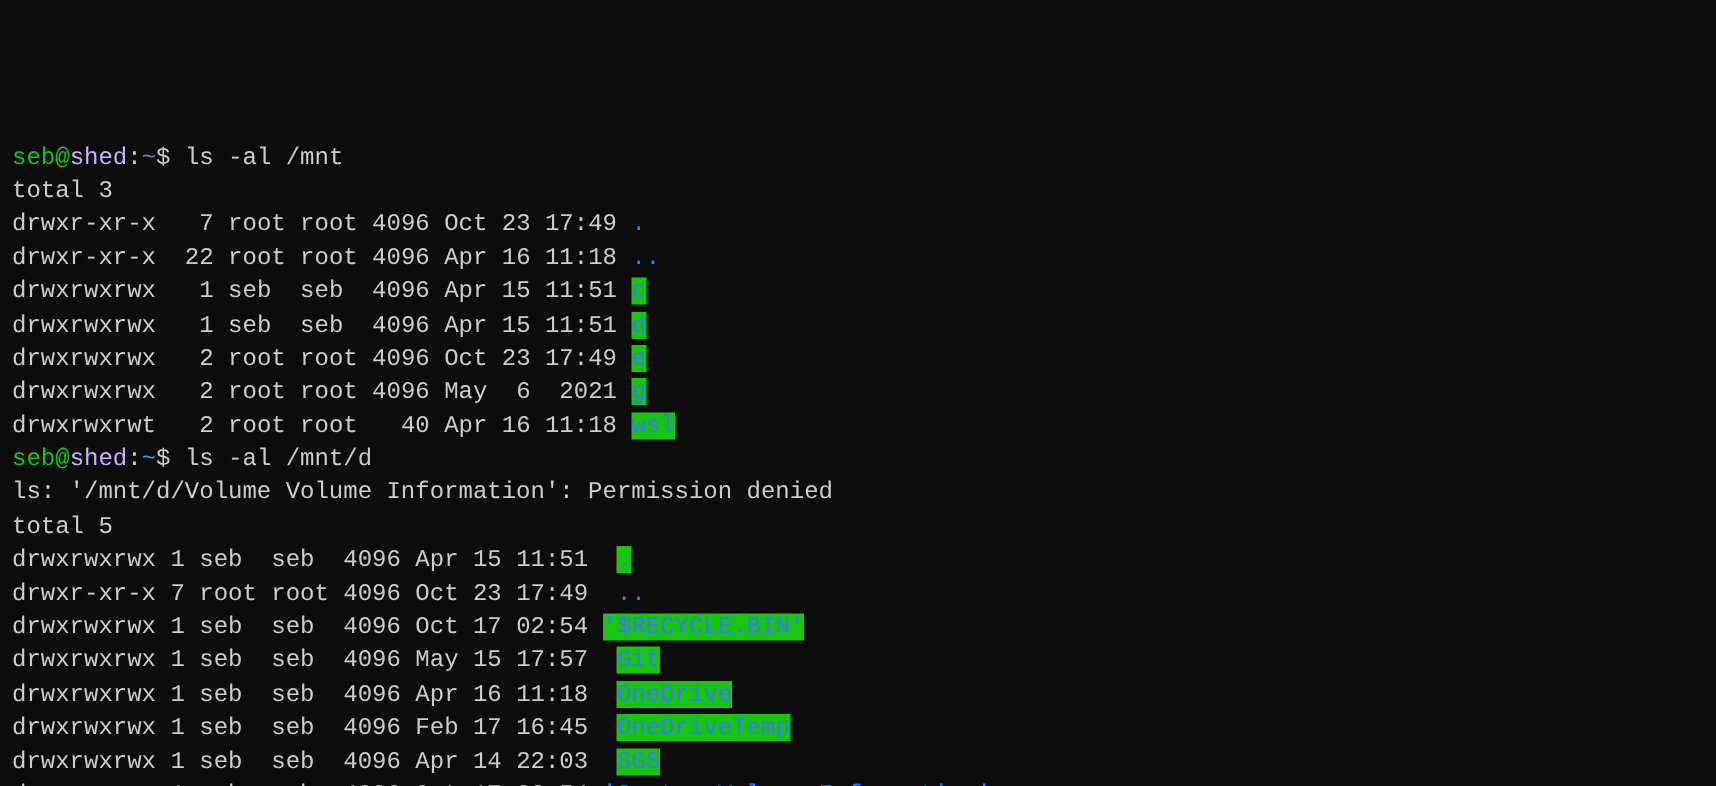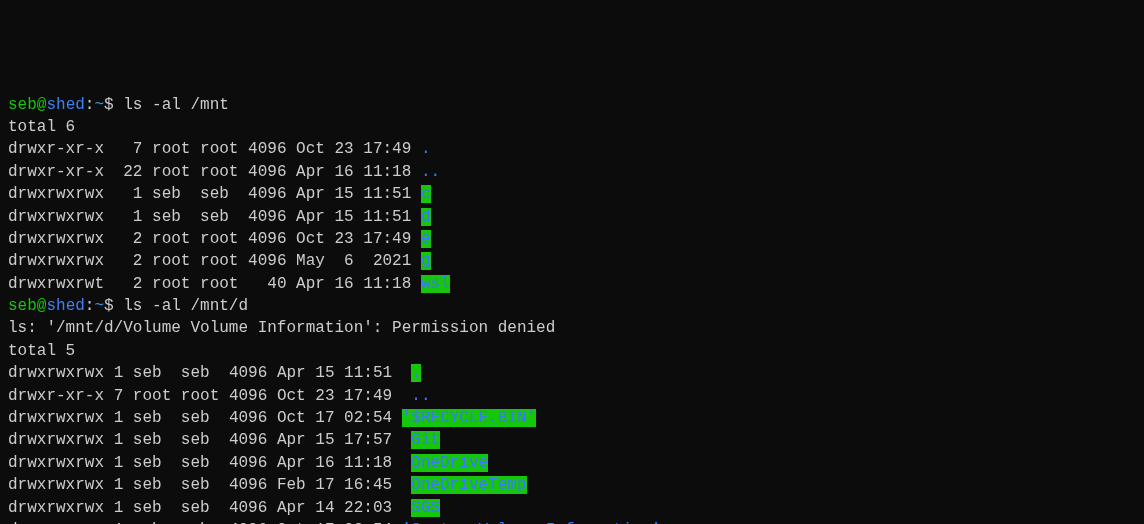--- a/index.html
+++ b/index.html
@@ -6,48 +6,48 @@
       background: #0c0c0c;
       color: #cccccc;
       font-family: Consolas, 'Courier New', monospace;
       font-size: 16px;
       line-height: 1.4;
       margin: 0;
       padding: 4px 8px;
       white-space: pre;
     }
     .user { color: #16c60c; }
-    .host { color: #3b82f6; }
+    .host { color: #c4b5fd; }
     .path { color: #3a96dd; }
     .white { color: #cccccc; }
     .blue { color: #3b78ff; }
     .hl-ow { background: #16c60c; color: #3b78ff; }
     .cursor { color: #cccccc; }
   </style>
 </head>
 <body>
 
 
 
 <div><span class="user">seb</span><span class="user">@</span><span class="host">shed</span><span class="white">:</span><span class="path">~</span><span class="white">$ </span><span class="white">ls -al /mnt</span>
-<span class="white">total 6</span>
+<span class="white">total 3</span>
 <span><span>drwxr-xr-x</span> <span>  7</span> <span>root</span> <span>root</span> <span>4096</span> <span>Oct 23 17:49</span> <span class="blue">.</span></span>
 <span><span>drwxr-xr-x</span> <span> 22</span> <span>root</span> <span>root</span> <span>4096</span> <span>Apr 16 11:18</span> <span class="blue">..</span></span>
 <span><span>drwxrwxrwx</span> <span>  1</span> <span>seb </span> <span>seb </span> <span>4096</span> <span>Apr 15 11:51</span> <span class="hl-ow">c</span></span>
 <span><span>drwxrwxrwx</span> <span>  1</span> <span>seb </span> <span>seb </span> <span>4096</span> <span>Apr 15 11:51</span> <span class="hl-ow">d</span></span>
 <span><span>drwxrwxrwx</span> <span>  2</span> <span>root</span> <span>root</span> <span>4096</span> <span>Oct 23 17:49</span> <span class="hl-ow">e</span></span>
 <span><span>drwxrwxrwx</span> <span>  2</span> <span>root</span> <span>root</span> <span>4096</span> <span>May  6  2021</span> <span class="hl-ow">g</span></span>
 <span><span>drwxrwxrwt</span> <span>  2</span> <span>root</span> <span>root</span> <span>  40</span> <span>Apr 16 11:18</span> <span class="hl-ow">wsl</span></span>
 <span class="user">seb</span><span class="user">@</span><span class="host">shed</span><span class="white">:</span><span class="path">~</span><span class="white">$ </span><span class="white">ls -al /mnt/d</span>
 <span class="white">ls: '/mnt/d/Volume Volume Information': Permission denied</span>
 <span class="white">total 5</span>
 <span><span>drwxrwxrwx</span> <span>1</span> <span>seb </span> <span>seb </span> <span>4096</span> <span>Apr 15 11:51</span>  <span class="hl-ow">.</span></span>
 <span><span>drwxr-xr-x</span> <span>7</span> <span>root</span> <span>root</span> <span>4096</span> <span>Oct 23 17:49</span>  <span class="blue">..</span></span>
 <span><span>drwxrwxrwx</span> <span>1</span> <span>seb </span> <span>seb </span> <span>4096</span> <span>Oct 17 02:54</span> <span class="hl-ow">'$RECYCLE.BIN'</span></span>
-<span><span>drwxrwxrwx</span> <span>1</span> <span>seb </span> <span>seb </span> <span>4096</span> <span>Apr 15 17:57</span>  <span class="hl-ow">Git</span></span>
+<span><span>drwxrwxrwx</span> <span>1</span> <span>seb </span> <span>seb </span> <span>4096</span> <span>May 15 17:57</span>  <span class="hl-ow">Git</span></span>
 <span><span>drwxrwxrwx</span> <span>1</span> <span>seb </span> <span>seb </span> <span>4096</span> <span>Apr 16 11:18</span>  <span class="hl-ow">OneDrive</span></span>
 <span><span>drwxrwxrwx</span> <span>1</span> <span>seb </span> <span>seb </span> <span>4096</span> <span>Feb 17 16:45</span>  <span class="hl-ow">OneDriveTemp</span></span>
 <span><span>drwxrwxrwx</span> <span>1</span> <span>seb </span> <span>seb </span> <span>4096</span> <span>Apr 14 22:03</span>  <span class="hl-ow">SGS</span></span>
 <span><span>d--x--x--x</span> <span>1</span> <span>seb </span> <span>seb </span> <span>4096</span> <span>Oct 17 02:54</span> <span class="blue">'System Volume Information'</span></span>
 <span class="cursor"></span>
 </div>
 
 
 
 

